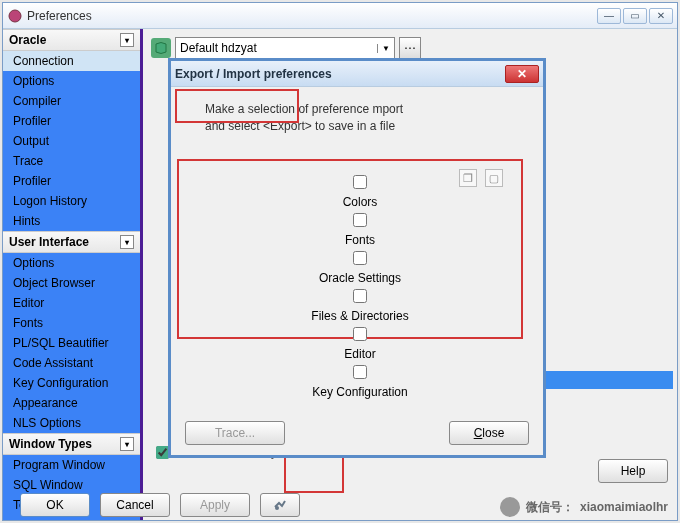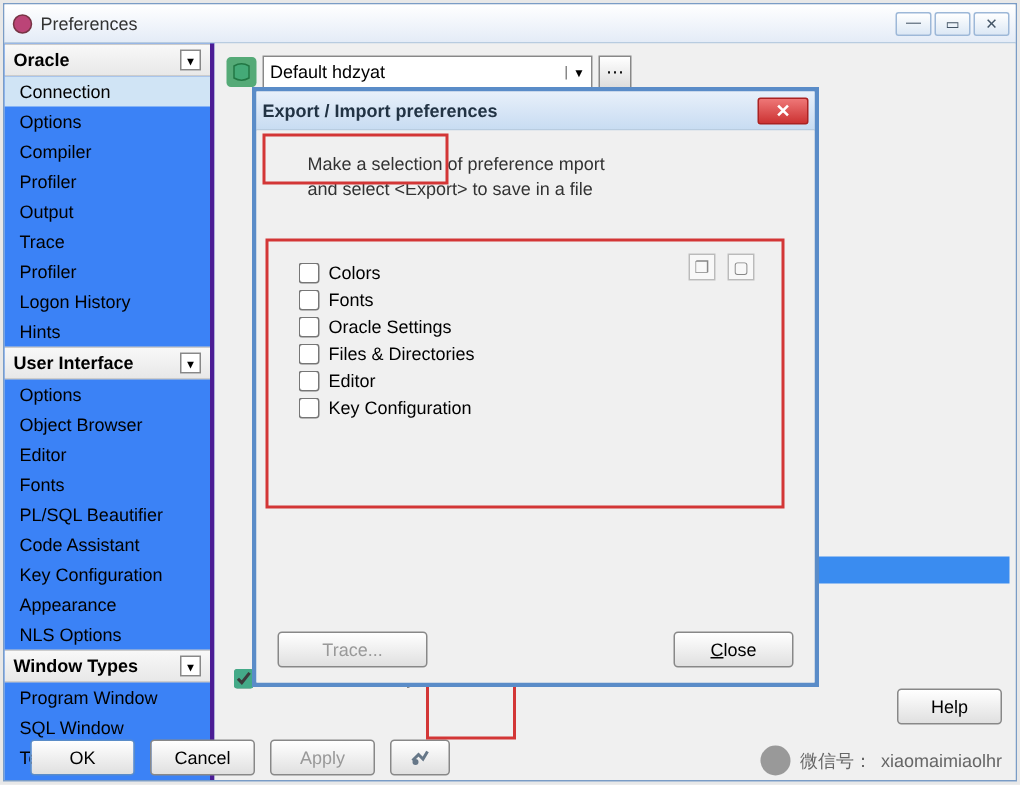--- a/index.html
+++ b/index.html
@@ -44,34 +44,34 @@
 .modal-body { padding: 8px 14px; background: #f0f0f0; height: calc(100% - 26px); position: relative; }
 
 .tabs { display: flex; gap: 4px; margin-bottom: 10px; }
 .tab { padding: 4px 8px; border: 1px solid #aaa; border-bottom: none; background: #fff; cursor: pointer; }
 .tab u { text-decoration: underline; }
 .tabbox { position: absolute; left: 4px; top: 2px; width: 124px; height: 34px; }
 
 .instruct { margin: 6px 0 14px 20px; color: #333; line-height: 1.4; }
 
 .optbox { position: absolute; left: 6px; top: 72px; width: 346px; height: 180px; padding-top: 10px; }
-.optrow { display: flex; align-items: center; gap: 6px; margin: 4px 0 4px 20px; }
+.optrow { display: flex; align-items: center; gap: 6px; margin: 4px 0 4px 20px; flex-direction: column; }
 .optrow input { width: 14px; height: 14px; }
 .opticons { position: absolute; right: 18px; top: 8px; display: flex; gap: 8px; }
 .smicon { width: 18px; height: 18px; border: 1px solid #bbb; background: #f8f8f8; display: flex; align-items: center; justify-content: center; color: #888; font-size: 11px; }
 
 .mbtns { position: absolute; bottom: 10px; left: 14px; right: 14px; display: flex; justify-content: space-between; }
 
 
 .wm { position: absolute; left: 260px; top: 200px; width: 170px; height: 170px; border-radius: 50%; border: 10px solid rgba(255,200,0,0.25); pointer-events: none; display: flex; flex-direction: column; align-items: center; justify-content: center; }
 .wm .big { font-size: 36px; color: rgba(200,40,40,0.35); font-family: "SimSun", serif; }
 .wm .sm { font-size: 11px; color: rgba(100,100,100,0.4); }
 
 .bluebar { position: absolute; left: 148px; right: 4px; top: 342px; height: 18px; background: #3a8cf0; z-index: 0; }
-.footer { position: absolute; right: 12px; bottom: 6px; color: #666; font-size: 13px; display:flex; align-items:center; gap:6px;}
+.footer { position: absolute; right: 12px; bottom: 6px; color: #666; font-size: 13px; display:flex; align-items:center; gap:6px;font-weight:bold;}
 .wechat { width:20px; height:20px; border-radius:50%; background:#999; display:inline-block;}
 
 .helpbtn { position:absolute; right:12px; bottom:40px; }
 
 .toolred { position:absolute; left:284px; bottom:30px; width:60px; height:40px; }
 </style>
 </head>
 <body>
 
 <div class="window prefs">

